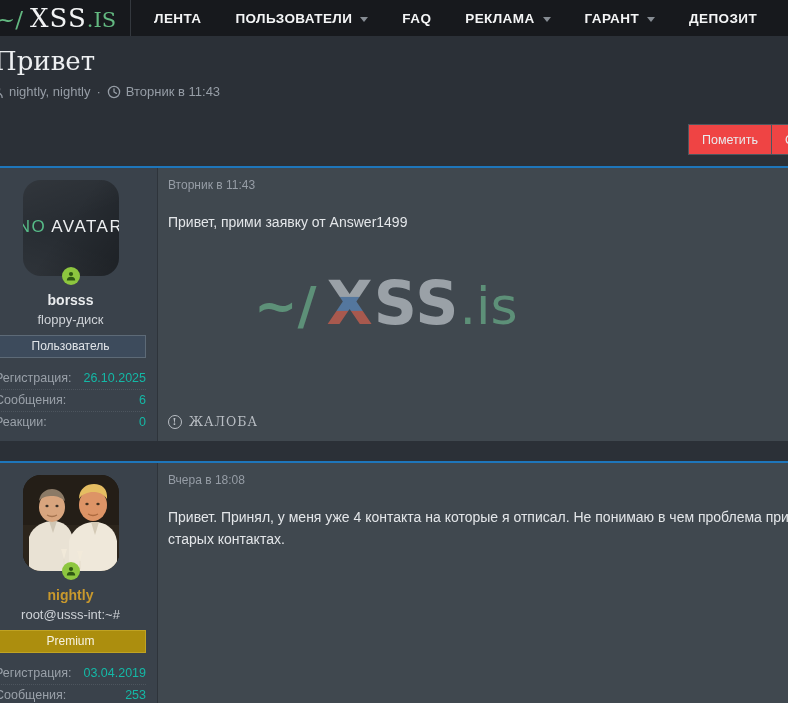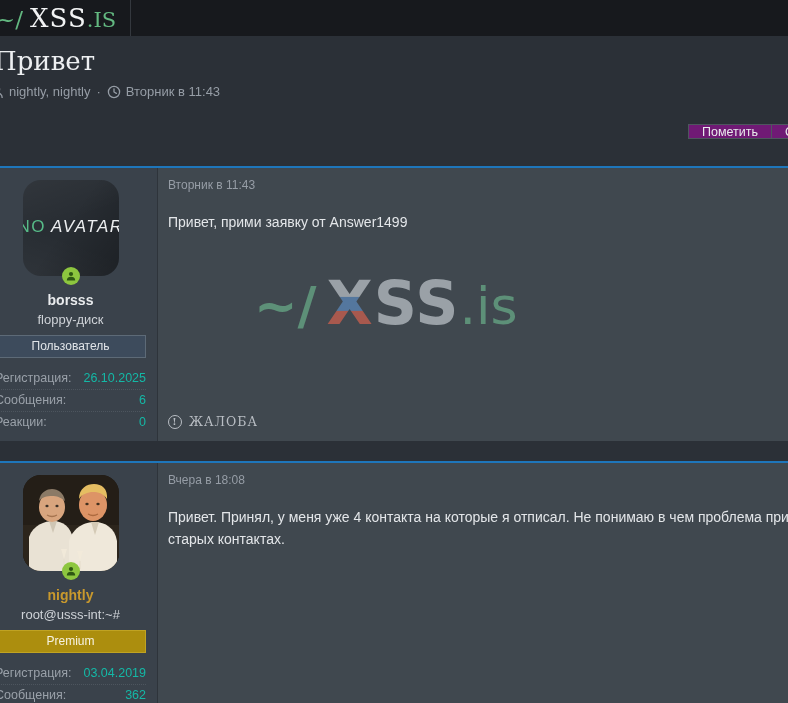--- a/index.html
+++ b/index.html
@@ -35,21 +35,21 @@
   }
   .thread-meta { display:flex; align-items:center; margin-top:6px; color:#969da6; font-size:13px; }
   .thread-meta svg { display:block; }
   .meta-sep { margin:0 6px; }
   .meta-icon { margin-right:5px; margin-left:-4px; }
 
   
   .actions { position:relative; height:27px; margin-top:25px; }
   .btn-group { position:absolute; left:704px; top:0; display:flex; }
   .btn {
-    height:15px; padding:0 13px; background:#701a75; border:1px solid #4e565e;
+    height:31px; padding:0 13px; background:#ef4444; border:1px solid #4e565e;
     color:#e9ebed; font-size:12.5px; display:flex; align-items:center; cursor:pointer;
     white-space:nowrap; font-family:"Liberation Sans", sans-serif;
   }
   .btn + .btn { border-left:none; }
 
   
   .post {
     display:flex; border-top:2px solid #1e76bb; margin-top:15px; min-height:255px;
   }
   .post-sidebar {
@@ -69,21 +69,21 @@
   }
   .avatar-noav {
     background:
       linear-gradient(160deg, rgba(255,255,255,.045) 0%, transparent 45%),
       linear-gradient(305deg, rgba(0,0,0,.28) 0%, transparent 55%),
       linear-gradient(20deg, rgba(255,255,255,.03) 0%, transparent 40%),
       #282d33;
   }
   .noav-text { font-size:17px; letter-spacing:1.5px; white-space:nowrap; margin-top:-2px; }
   .noav-no { color:#57bb88; margin-right:5px;margin-top:25px; }
-  .noav-word { color:#eceef0;font-style:italic; }
+  .noav-word { color:#eceef0; }
   .online-badge {
     position:absolute; left:50%; bottom:-9px; transform:translateX(-50%);
     width:18px; height:18px; border-radius:50%; background:#8dc63f;
     display:flex; align-items:center; justify-content:center;
   }
   .username { margin-top:16px; font-size:14px; font-weight:bold; color:#e9ebed; }
   .username.gold { color:#c9992d; }
   .user-title { margin-top:4px; font-size:13px; color:#ced2d7; }
   .role-badge {
     margin-top:8px; padding:3px 0 4px; font-size:12px; color:#e0e4e8;
@@ -136,20 +136,43 @@
 <div class="viewport">
   <div class="page">
 
     <div class="nav">
       <div class="logo">
         <span class="logo-prefix">~/</span>
         <span class="logo-name">XSS</span>
         <span class="logo-tld">.IS</span>
       </div>
       <div class="nav-divider"></div>
+      <div class="nav-menu">
+        <div class="nav-item">
+          <span>ЛЕНТА</span>
+        </div>
+        <div class="nav-item">
+          <span>ПОЛЬЗОВАТЕЛИ</span>
+          <span class="caret"></span>
+        </div>
+        <div class="nav-item">
+          <span>FAQ</span>
+        </div>
+        <div class="nav-item">
+          <span>РЕКЛАМА</span>
+          <span class="caret"></span>
+        </div>
+        <div class="nav-item">
+          <span>ГАРАНТ</span>
+          <span class="caret"></span>
+        </div>
+        <div class="nav-item">
+          <span>ДЕПОЗИТ</span>
+        </div>
+      </div>
     </div>
 
     <div class="thread-head">
       <div class="thread-title">Привет</div>
       <div class="thread-meta">
         <svg class="meta-icon" width="14" height="14" viewBox="0 0 14 14">
           <circle cx="7" cy="4.3" r="2.6" fill="none" stroke="#969da6" stroke-width="1.3"></circle>
           <path d="M1.8 13 C1.8 9.6 4 8.2 7 8.2 C10 8.2 12.2 9.6 12.2 13" fill="none" stroke="#969da6" stroke-width="1.3"></path>
         </svg>
         <span>nightly, nightly</span>
@@ -261,21 +284,21 @@
         <div class="username gold">nightly</div>
         <div class="user-title">root@usss-int:~#</div>
         <div class="role-badge premium">Premium</div>
         <div class="stats">
           <div class="stat-row">
             <span class="stat-label">Регистрация:</span>
             <span class="stat-value">03.04.2019</span>
           </div>
           <div class="stat-row">
             <span class="stat-label">Сообщения:</span>
-            <span class="stat-value">362</span>
+            <span class="stat-value">253</span>
           </div>
 
         </div>
       </div>
       <div class="post-main">
         <div class="post-date">Вчера в 18:08</div>
         <div class="post-body">
           <div>Привет. Принял, у меня уже 4 контакта на которые я отписал. Не понимаю в чем проблема при</div>
           <div>старых контактах.</div>
         </div>

